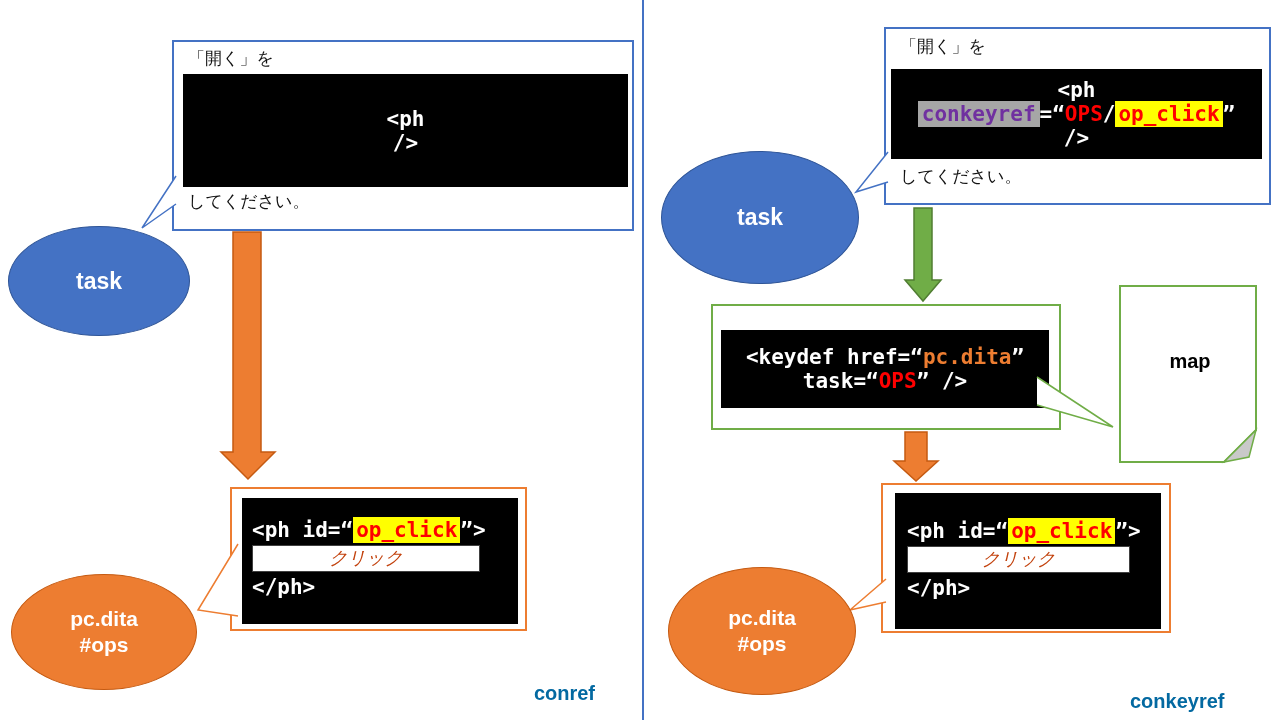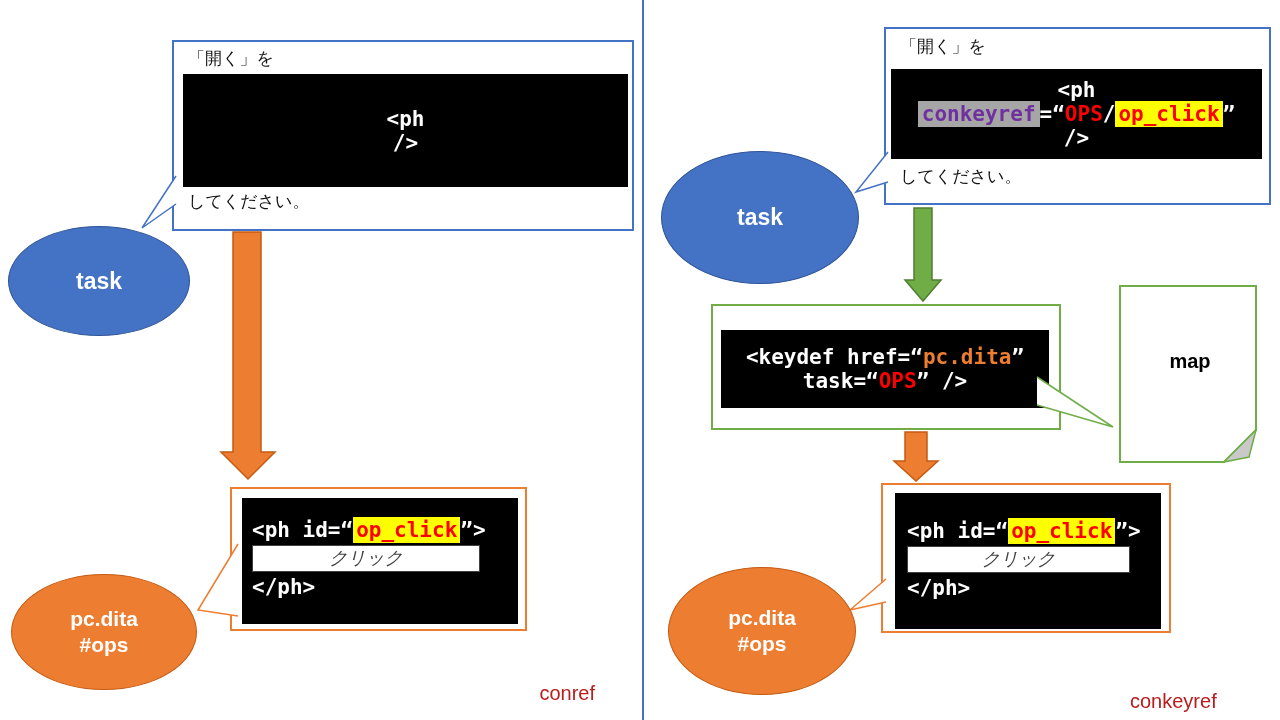--- a/index.html
+++ b/index.html
@@ -27,36 +27,36 @@
   }
   .code-center { text-align:center; display:flex; flex-direction:column; justify-content:center; }
   .cline { white-space:nowrap; }
   .c-white  { color:#ffffff; }
   .c-orange { color:#ED7D31; }
   .c-red    { color:#FF0000; }
   .hl-yellow { background:#FFFF00; color:#FF0000; padding:1px 3px; }
   .hl-gray   { background:#A6A6A6; color:#7030A0; padding:1px 4px; }
 
   .whitebox {
-    background:#fff; color:#404040; border:1px solid #404040;
+    background:#fff; color:#c2410c; border:1px solid #404040;
     font-style:italic; font-weight:normal; font-size:18px;
     font-family:"Liberation Sans", sans-serif;
     text-align:center; line-height:25px; height:27px; box-sizing:border-box;
   }
 
   
   .ellipse {
     border-radius:50%; color:#fff; font-weight:bold; text-align:center;
     display:flex; flex-direction:column; align-items:center; justify-content:center;
     box-sizing:border-box;
   }
   .el-blue   { background:#4472C4; border:1.5px solid #2F5597; }
   .el-orange { background:#ED7D31; border:1.5px solid #C55A11; }
 
-  .caption { font-weight:normal; font-size:20px; color:#b91c1c; white-space:nowrap; }
+  .caption { font-weight:bold; font-size:20px; color:#0369a1; white-space:nowrap; }
   .map-label { font-weight:bold; font-size:20px; color:#000; text-align:center; }
   svg.abs { overflow:visible; }
 </style>
 </head>
 <body>
 
 <div class="canvas">
 
   <div class="abs divider"></div>
 

